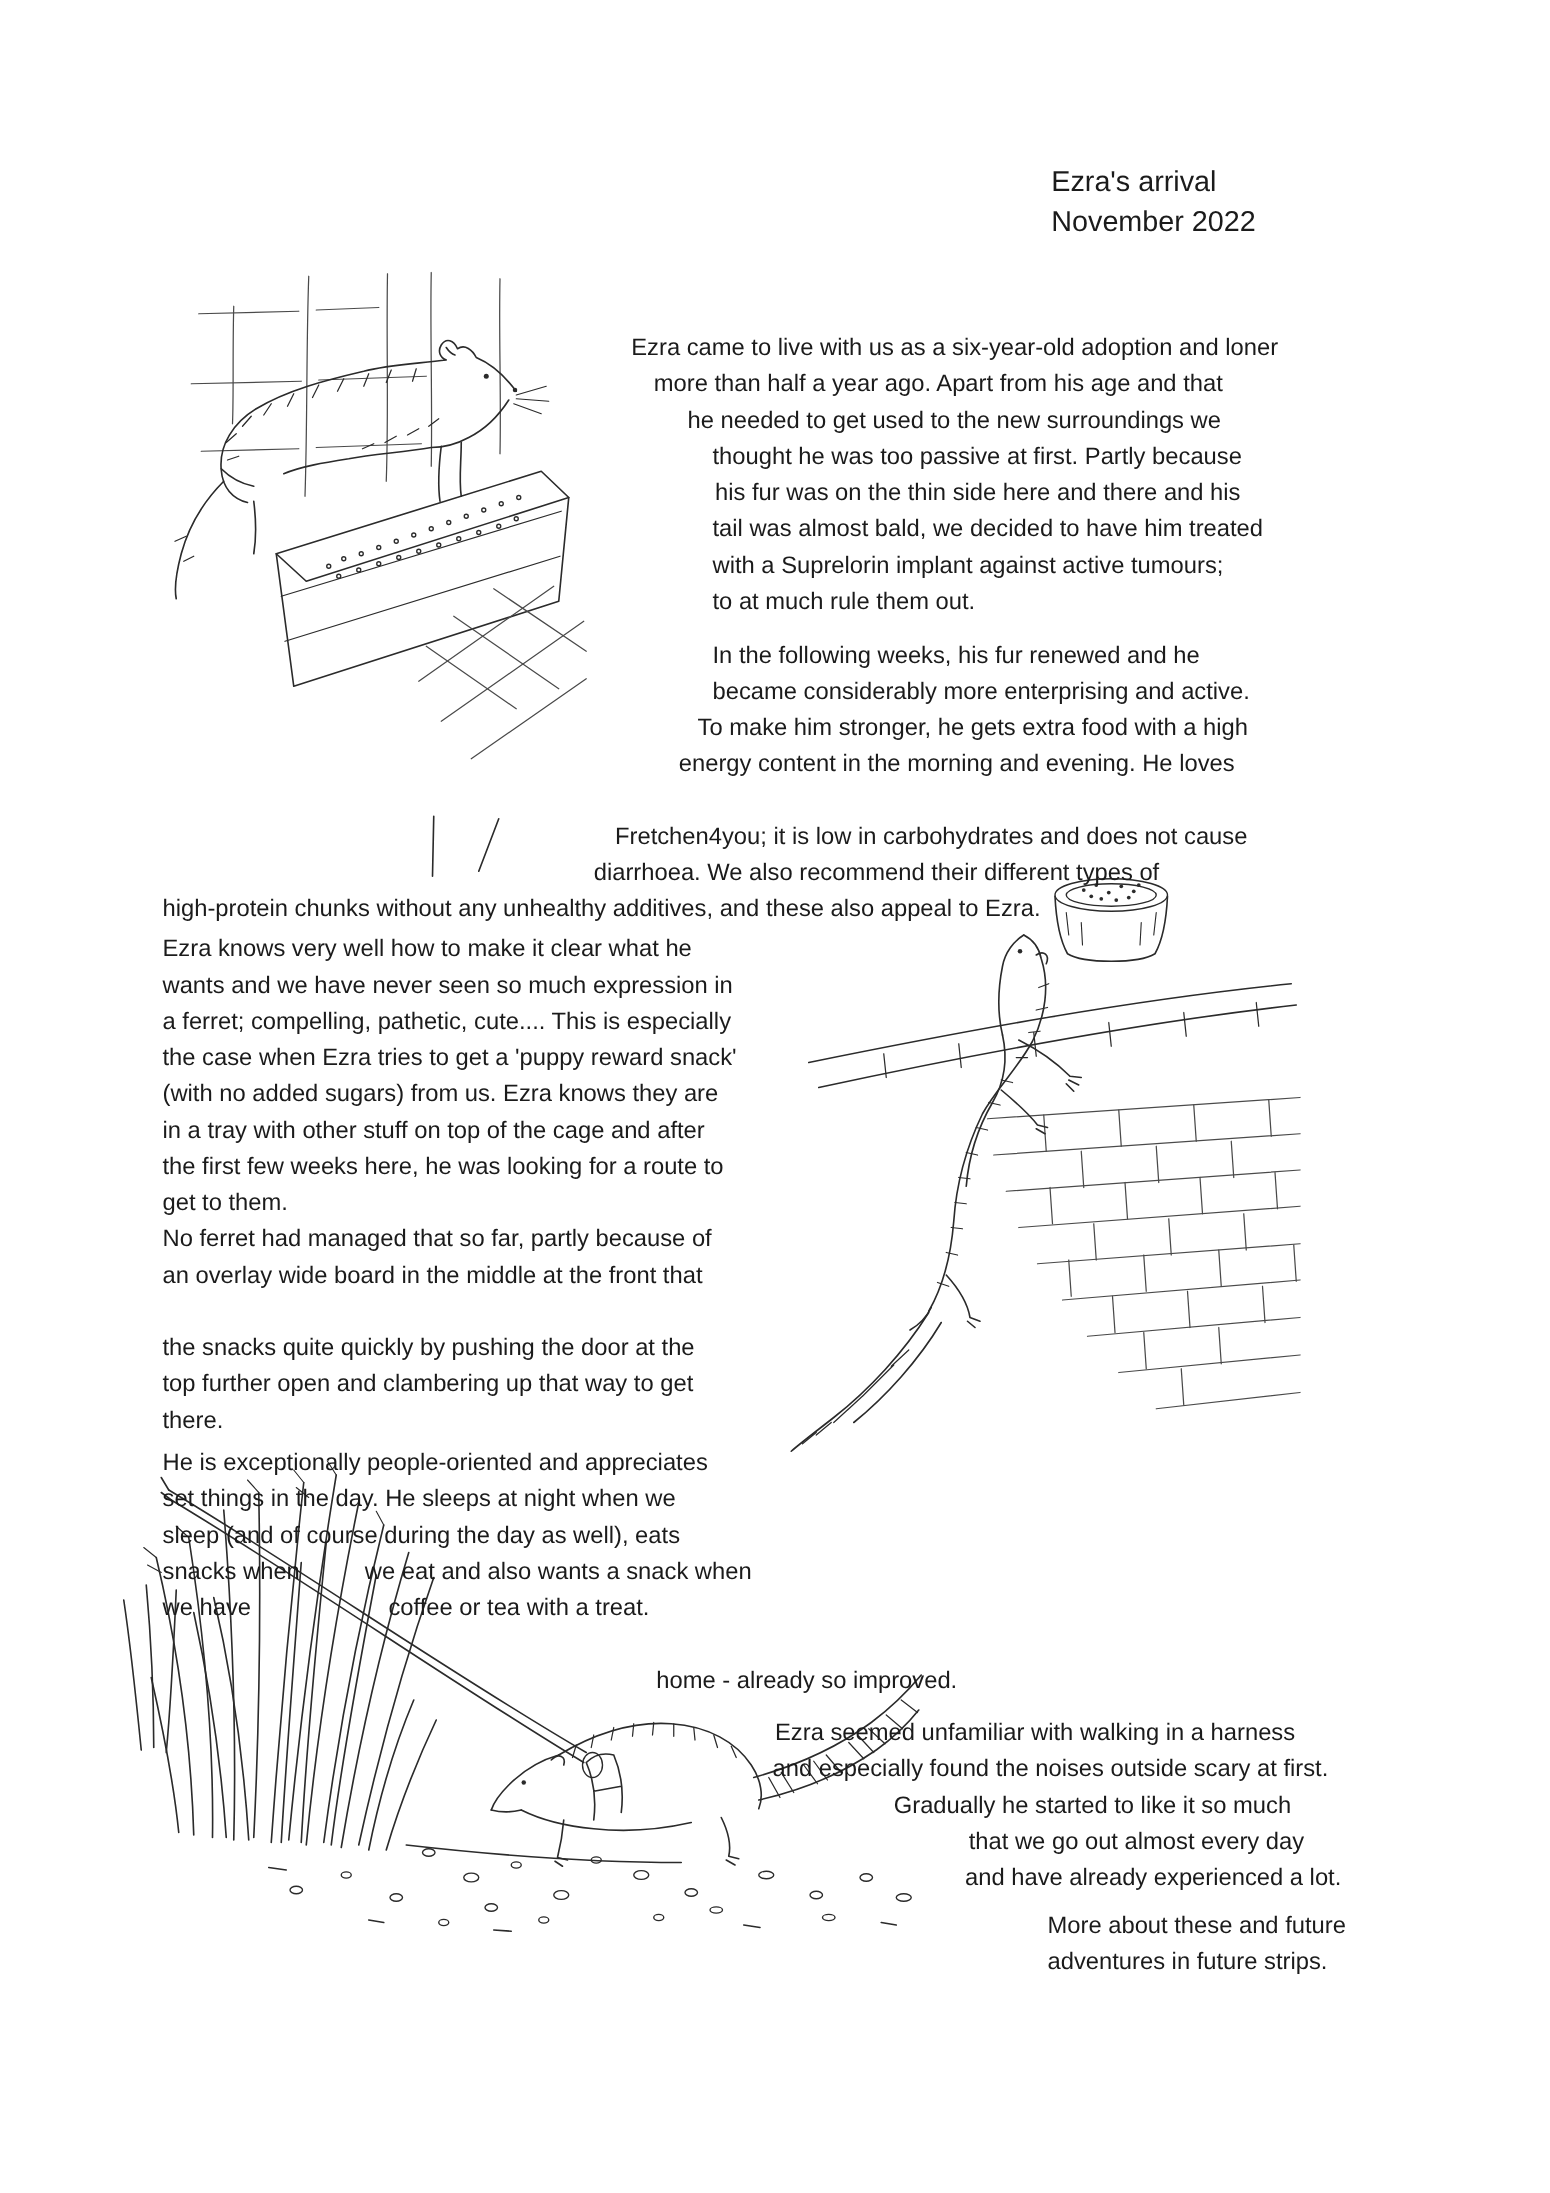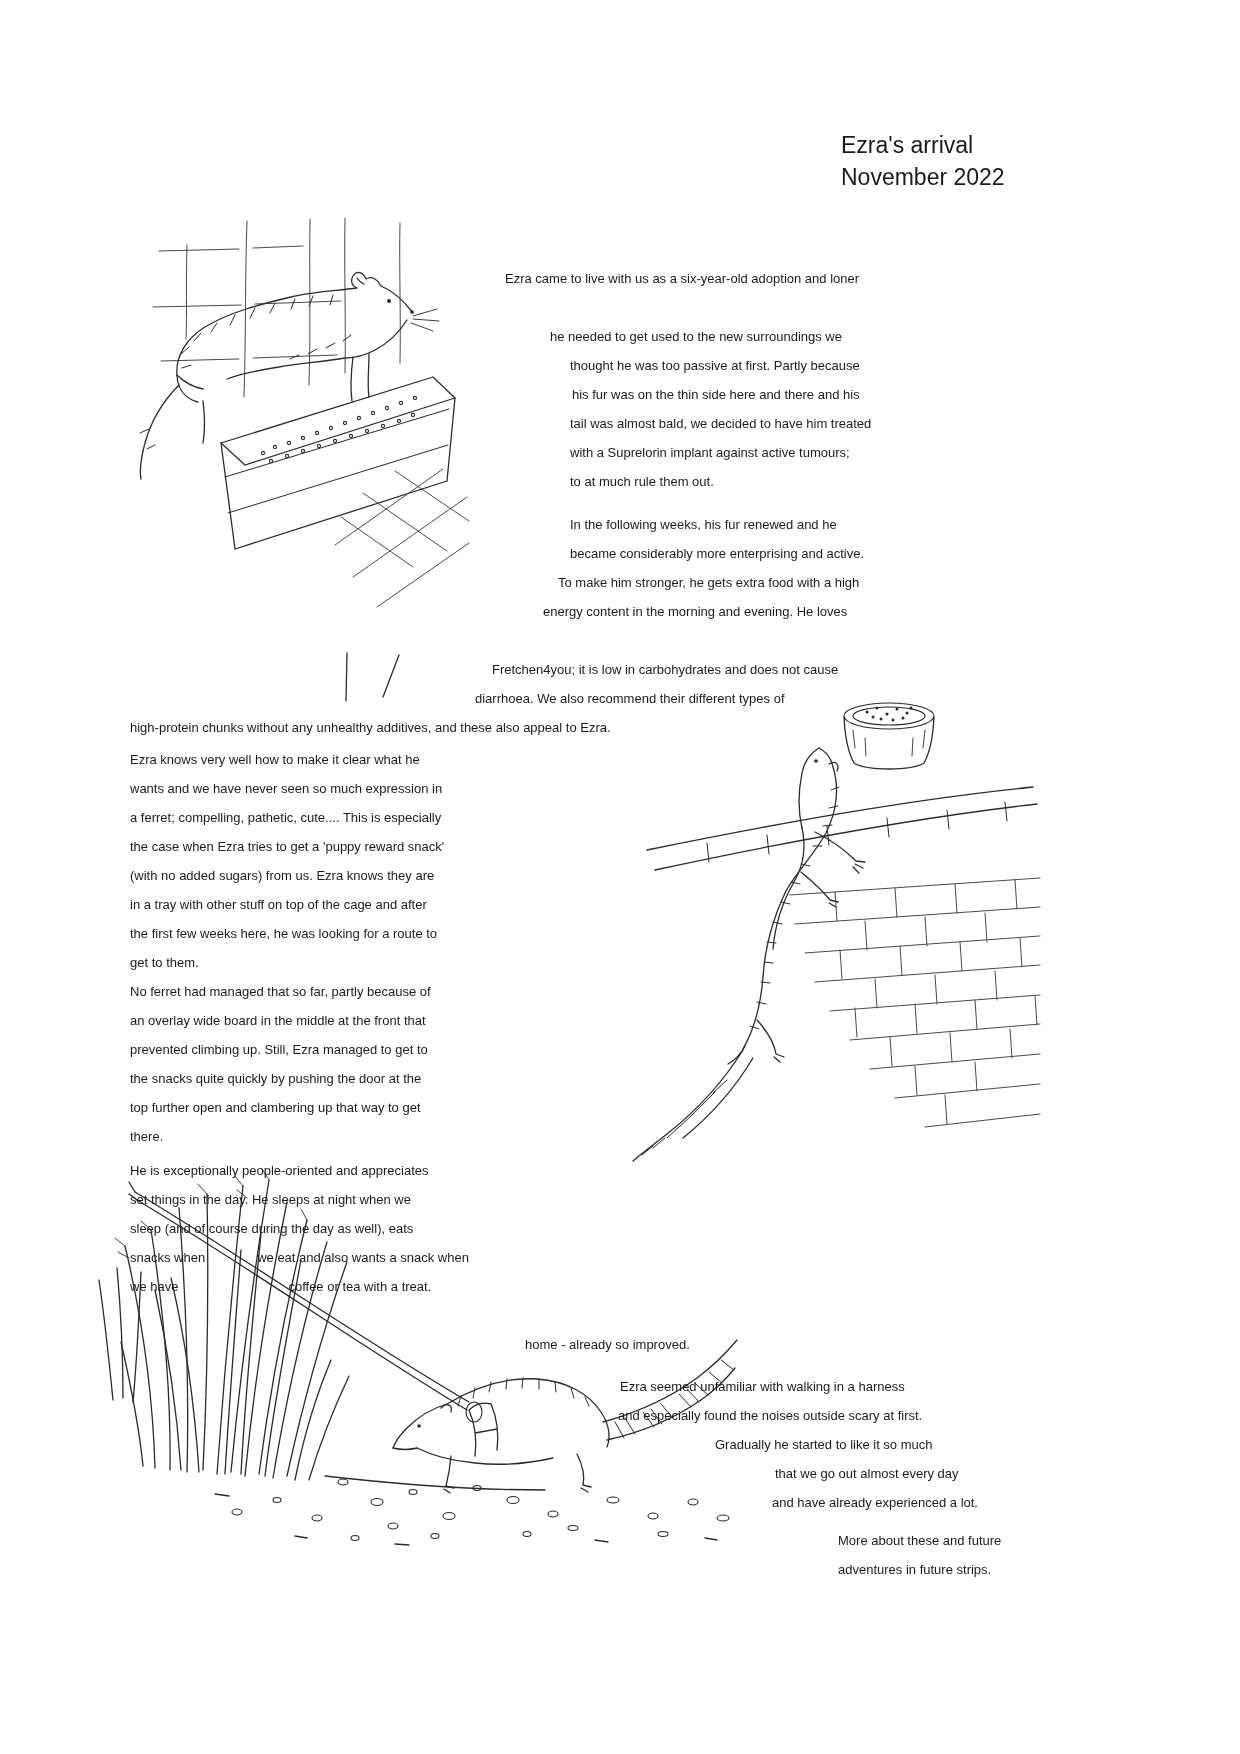--- a/index.html
+++ b/index.html
@@ -9,21 +9,21 @@
     width:1240px;height:1754px;
     background:#ffffff;
     font-family:"Liberation Sans",sans-serif;
     color:#1b1b1b;
     overflow:hidden;
     margin:0 auto;
   }
   .ln{
     position:absolute;
     white-space:nowrap;
-    font-size:13px;
+    font-size:19px;
     line-height:22px;
     color:#1b1b1b;
   }
   .hdr{
     position:absolute;
     white-space:nowrap;
     font-size:23px;
     line-height:26px;
     color:#1b1b1b;
   }
@@ -229,20 +229,21 @@
         <ellipse cx="432" cy="384" rx="4" ry="2.5"></ellipse>
       <path d="M120,344 l14,2 M200,386 l12,2 M300,394 l14,1 M500,390 l13,2 M610,388 l12,2"></path>
       <path d="M230,326 C300,334 380,340 450,340"></path>
     </g>
   </svg>
 
   <div class="hdr" style="left:841px;top:132px">Ezra's arrival</div>
   <div class="hdr" style="left:841px;top:164px">November 2022</div>
 
   <div class="ln" style="left:505px;top:268px">Ezra came to live with us as a six-year-old adoption and loner</div>
+  <div class="ln" style="left:523px;top:297px">more than half a year ago. Apart from his age and that</div>
   <div class="ln" style="left:550px;top:326px">he needed to get used to the new surroundings we</div>
   <div class="ln" style="left:570px;top:355px">thought he was too passive at first. Partly because</div>
   <div class="ln" style="left:572px;top:384px">his fur was on the thin side here and there and his</div>
   <div class="ln" style="left:570px;top:413px">tail was almost bald, we decided to have him treated</div>
   <div class="ln" style="left:570px;top:442px">with a Suprelorin implant against active tumours;</div>
   <div class="ln" style="left:570px;top:471px">to at much rule them out.</div>
 
   <div class="ln" style="left:570px;top:514px">In the following weeks, his fur renewed and he</div>
   <div class="ln" style="left:570px;top:543px">became considerably more enterprising and active.</div>
   <div class="ln" style="left:558px;top:572px">To make him stronger, he gets extra food with a high</div>
@@ -254,21 +255,20 @@
   <div class="ln" style="left:130px;top:749px">Ezra knows very well how to make it clear what he</div>
   <div class="ln" style="left:130px;top:778px">wants and we have never seen so much expression in</div>
   <div class="ln" style="left:130px;top:807px">a ferret; compelling, pathetic, cute.... This is especially</div>
   <div class="ln" style="left:130px;top:836px">the case when Ezra tries to get a 'puppy reward snack'</div>
   <div class="ln" style="left:130px;top:865px">(with no added sugars) from us. Ezra knows they are</div>
   <div class="ln" style="left:130px;top:894px">in a tray with other stuff on top of the cage and after</div>
   <div class="ln" style="left:130px;top:923px">the first few weeks here, he was looking for a route to</div>
   <div class="ln" style="left:130px;top:952px">get to them.</div>
   <div class="ln" style="left:130px;top:981px">No ferret had managed that so far, partly because of</div>
   <div class="ln" style="left:130px;top:1010px">an overlay wide board in the middle at the front that</div>
-  <div class="ln" style="left:130px;top:1039px">prevented climbing up. Still, Ezra managed to get to</div>
   <div class="ln" style="left:130px;top:1068px">the snacks quite quickly by pushing the door at the</div>
   <div class="ln" style="left:130px;top:1097px">top further open and clambering up that way to get</div>
   <div class="ln" style="left:130px;top:1126px">there.</div>
 
   <div class="ln" style="left:130px;top:1160px">He is exceptionally people-oriented and appreciates</div>
   <div class="ln" style="left:130px;top:1189px">set things in the day. He sleeps at night when we</div>
   <div class="ln" style="left:130px;top:1218px">sleep (and of course during the day as well), eats</div>
   <div class="ln" style="left:130px;top:1247px"><span>snacks when</span><span class="gap" style="width:52px"></span><span>we eat and also wants a snack when</span></div>
   <div class="ln" style="left:130px;top:1276px"><span>we have</span><span class="gap" style="width:110px"></span><span>coffee or tea with a treat.</span></div>
 

